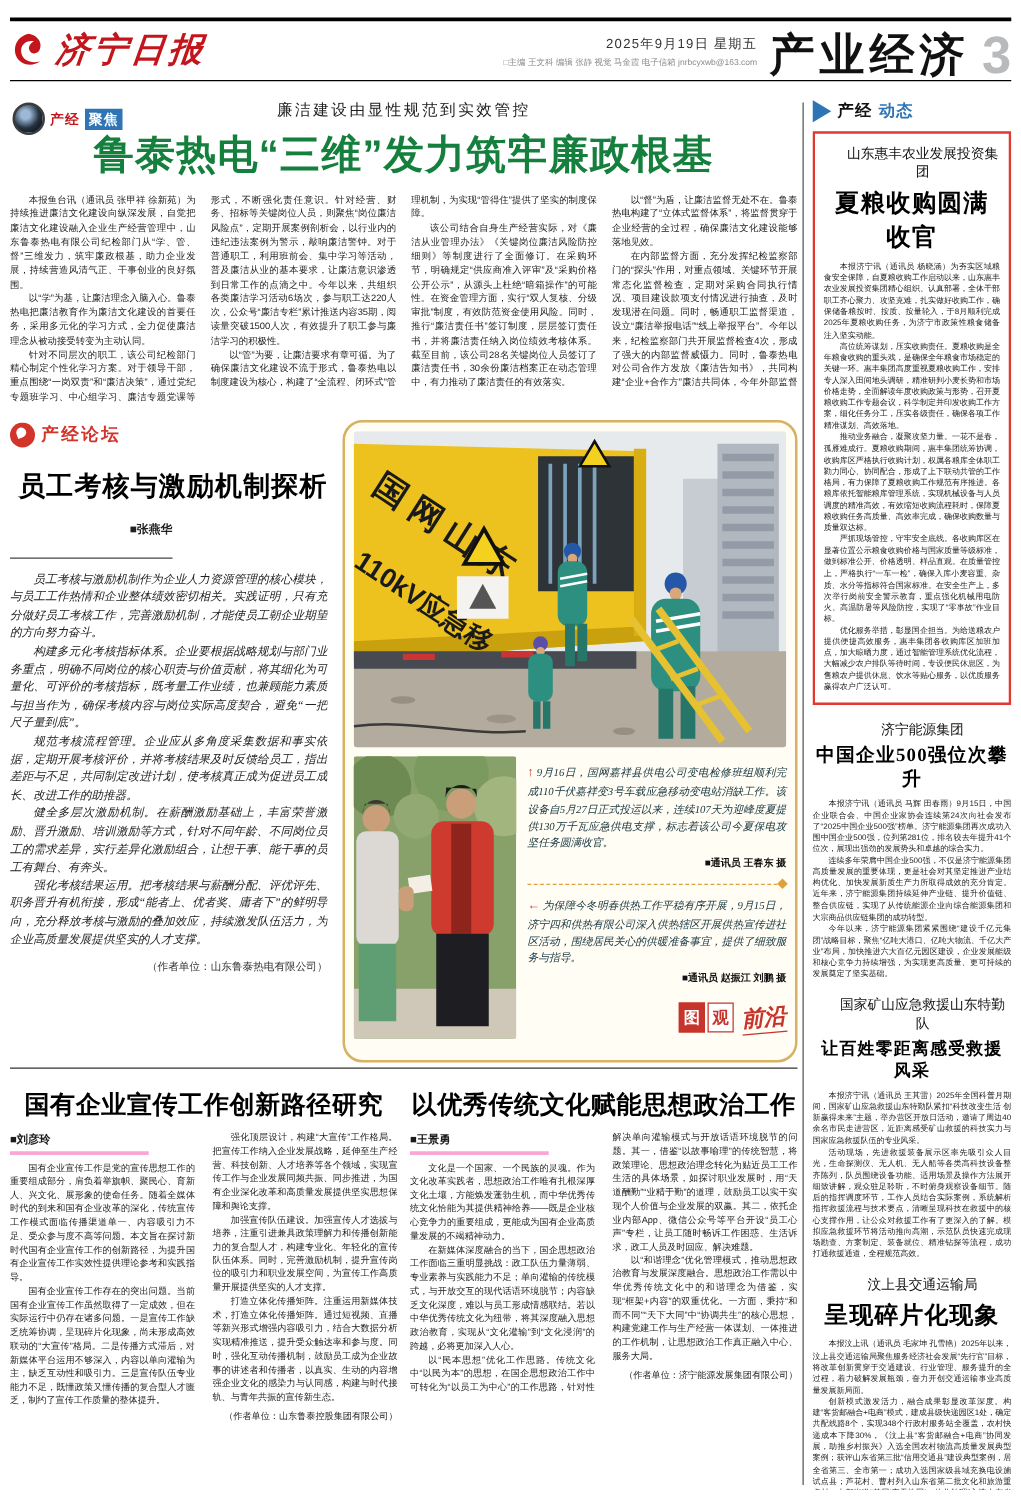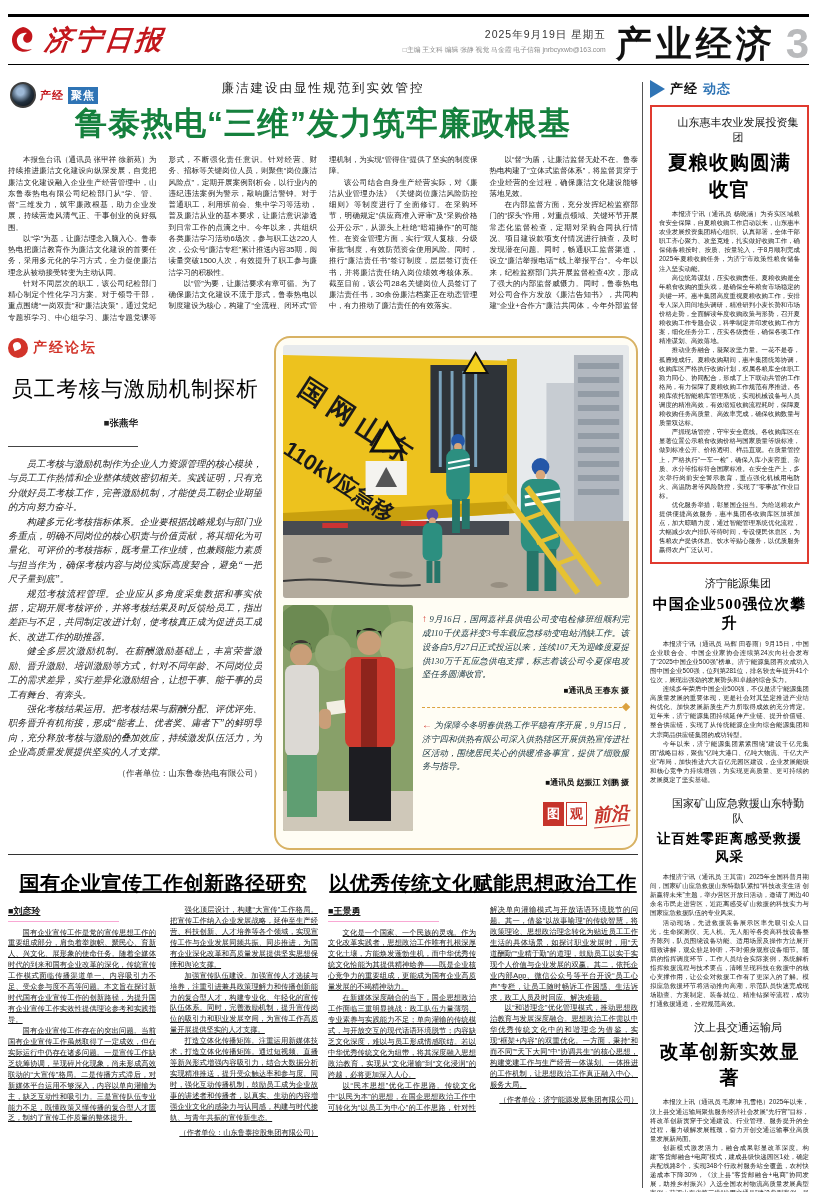--- a/index.html
+++ b/index.html
@@ -38,22 +38,22 @@
              column-count:4;column-gap:12px;font-size:7.5px;line-height:1.5;
              text-align:justify;overflow:hidden;color:#1c1c1c;}
   .lead-body p,.para,.tail-para{margin:0;text-indent:2em;}
 
   
   .forum{position:absolute;left:0;top:268px;width:254px;height:512px;overflow:hidden;}
   .badge-forum{display:flex;align-items:center;gap:5px;}
   .pin{width:20px;height:20px;border-radius:50%;background:#d2342a;position:relative;}
   .pin::after{content:"";position:absolute;left:5px;top:4px;width:8px;height:8px;border-radius:50% 50% 50% 0;background:#fff;transform:rotate(-20deg);}
   .badge-forum-text{color:#d2342a;font-weight:900;font-size:14px;letter-spacing:2px;}
-  .forum-headline{font-family:"Liberation Serif","DejaVu Serif",serif;font-size:21.5px;font-weight:400;
-                  text-align:center;letter-spacing:1px;margin-top:16px;color:#000;}
+  .forum-headline{font-family:"Liberation Serif","DejaVu Serif",serif;font-size:21.5px;font-weight:700;
+                  text-align:right;letter-spacing:1px;margin-top:16px;color:#000;}
   .author-line{margin-top:14px;font-size:9.5px;font-weight:700;color:#222;
                border-bottom:1px solid #444;display:inline-block;min-width:130px;padding-bottom:16px;text-align:right;}
   .forum-body{margin-top:10px;font-family:"Liberation Serif","DejaVu Serif",serif;font-style:italic;
               font-size:9.3px;line-height:1.55;text-align:justify;color:#222;}
   .forum-credit{text-align:right;font-size:8.5px;margin-top:8px;color:#333;
                 font-family:"Liberation Serif","DejaVu Serif",serif;}
 
   
   .photo-block{position:absolute;left:266px;top:266px;width:364px;height:514px;box-sizing:border-box;
                border:2px solid #d8b264;border-radius:16px;background:#fffdf4;padding:7px;}
@@ -81,27 +81,27 @@
   .badge-dyn-prefix{font-weight:900;font-size:13px;color:#111;letter-spacing:1px;}
   .badge-dyn-suffix{font-weight:900;font-size:13px;color:#2f74b5;letter-spacing:1px;}
   .boxed{border:2px solid #e03a2f;padding:8px 7px 7px;box-sizing:border-box;}
   .rc-kicker{text-align:center;font-size:11px;color:#111;font-family:"Liberation Serif","DejaVu Serif",serif;margin-bottom:4px;margin-left:17px;}
   .rc-headline{text-align:center;font-weight:900;color:#000;font-family:"Liberation Serif","DejaVu Serif",serif;margin-bottom:6px;letter-spacing:1px;}
   .h-xl{font-size:19.5px;}  .h-md{font-size:15px;}  .h-sm{font-size:13.5px;}  .h-lg{font-size:19px;}
   .rc-body{font-size:6.4px;line-height:1.42;text-align:justify;color:#1c1c1c;}
   .rc-article{margin-top:12px;}
 
   
-  .bottom-row{position:absolute;left:0;top:794px;width:630px;display:flex;gap:10px;text-decoration:underline;}
+  .bottom-row{position:absolute;left:0;top:794px;width:630px;display:flex;gap:10px;}
   .b-article{flex:1;min-width:0;}
   .b-headline{text-align:center;font-family:"Liberation Serif","DejaVu Serif",serif;font-size:20px;
               font-weight:900;letter-spacing:0.5px;color:#000;margin:6px 0 2px;}
   .b-body{column-count:2;column-gap:14px;font-size:7.3px;line-height:1.5;text-align:justify;
           height:252px;overflow:hidden;margin-top:8px;color:#1c1c1c;}
-  .b-author{font-size:9px;font-weight:700;border-bottom:1px solid #f9a8d4;display:block;
+  .b-author{font-size:9px;font-weight:700;border-bottom:3px solid #f9a8d4;display:block;
             width:75%;padding-bottom:2px;margin-bottom:6px;text-indent:0;}
   .tail-para{text-indent:0;text-align:right;margin-top:4px;}
 </style>
 </head>
 <body>
 
 <div class="page">
 
   <div class="rule-top"></div>
 
@@ -338,21 +338,21 @@
         <div class="rc-kicker">国家矿山应急救援山东特勤队</div>
         <div class="rc-headline h-sm">让百姓零距离感受救援风采</div>
         <div class="rc-body">
             <p class="para">本报济宁讯（通讯员 王其雷）2025年全国科普月期间，国家矿山应急救援山东特勤队紧扣“科技改变生活 创新赢得未来”主题，举办营区开放日活动，邀请了周边40余名市民走进营区，近距离感受矿山救援的科技实力与国家应急救援队伍的专业风采。</p>
             <p class="para">活动现场，先进救援装备展示区率先吸引众人目光，生命探测仪、无人机、无人船等各类高科技设备整齐陈列，队员围绕设备功能、适用场景及操作方法展开细致讲解，观众驻足聆听，不时俯身观察设备细节。随后的指挥调度环节，工作人员结合实际案例，系统解析指挥救援流程与技术要点，清晰呈现科技在救援中的核心支撑作用，让公众对救援工作有了更深入的了解。模拟应急救援环节将活动推向高潮，示范队员快速完成现场勘查、方案制定、装备就位、精准钻探等流程，成功打通救援通道，全程规范高效。</p>
           </div>
       </div>
 
       <div class="rc-article">
         <div class="rc-kicker">汶上县交通运输局</div>
-        <div class="rc-headline h-lg">改革创新实效显著</div>
+        <div class="rc-headline h-lg">呈现碎片化现象</div>
         <div class="rc-body">
             <p class="para">本报汶上讯（通讯员 毛家坤 孔雪艳）2025年以来，汶上县交通运输局聚焦服务经济社会发展“先行官”目标，将改革创新贯穿于交通建设、行业管理、服务提升的全过程，着力破解发展瓶颈，奋力开创交通运输事业高质量发展新局面。</p>
             <p class="para">创新模式激发活力，融合成果彰显改革深度。构建“客货邮融合+电商”模式，建成县级快递园区1处，确定共配线路8个，实现348个行政村服务站全覆盖，农村快递成本下降30%，《汶上县“客货邮融合+电商”协同发展，助推乡村振兴》入选全国农村物流高质量发展典型案例；获评山东省第三批“信用交通县”建设典型案例，居全省第三、全市第一；成功入选国家级县域充换电设施试点县；芦花村、曹村列入山东省第二批文化和旅游重点村；中都街道“基层‘空天地网’一体化治理”入选山东省低空领域典型应用场景，多领域创新获省级认可。</p>
           </div>
       </div>
     </div>
 
   </div>
 </div>
 

